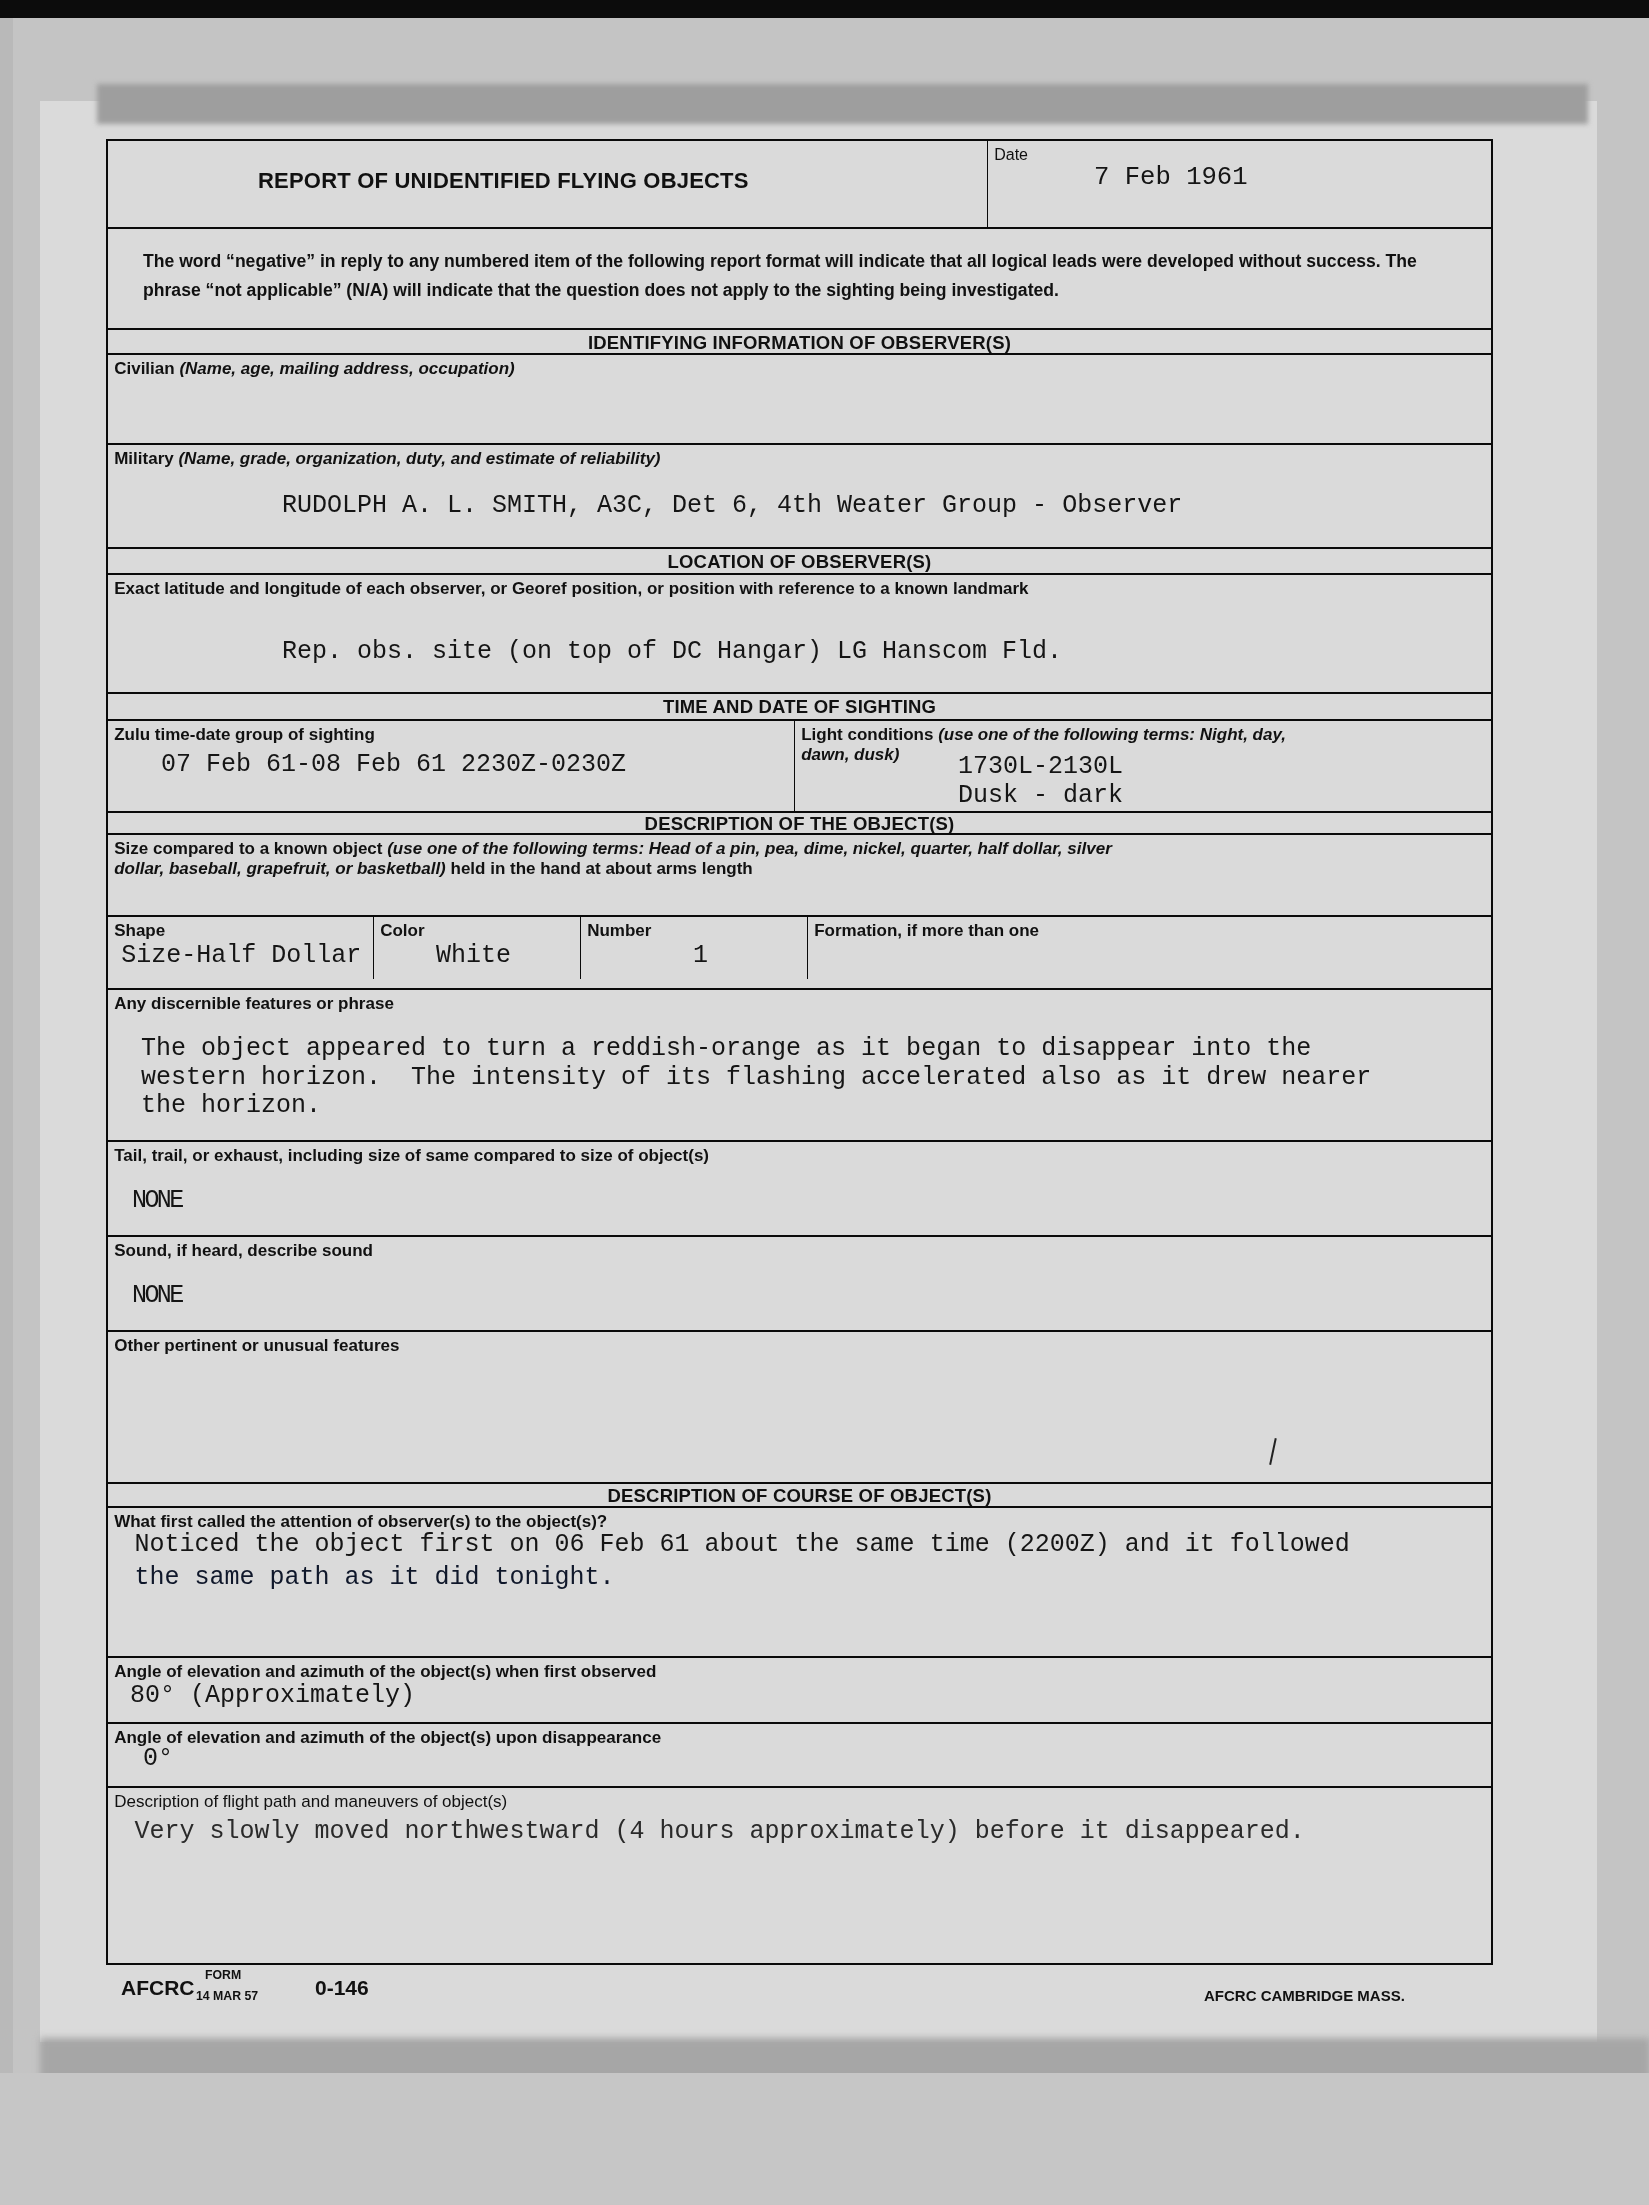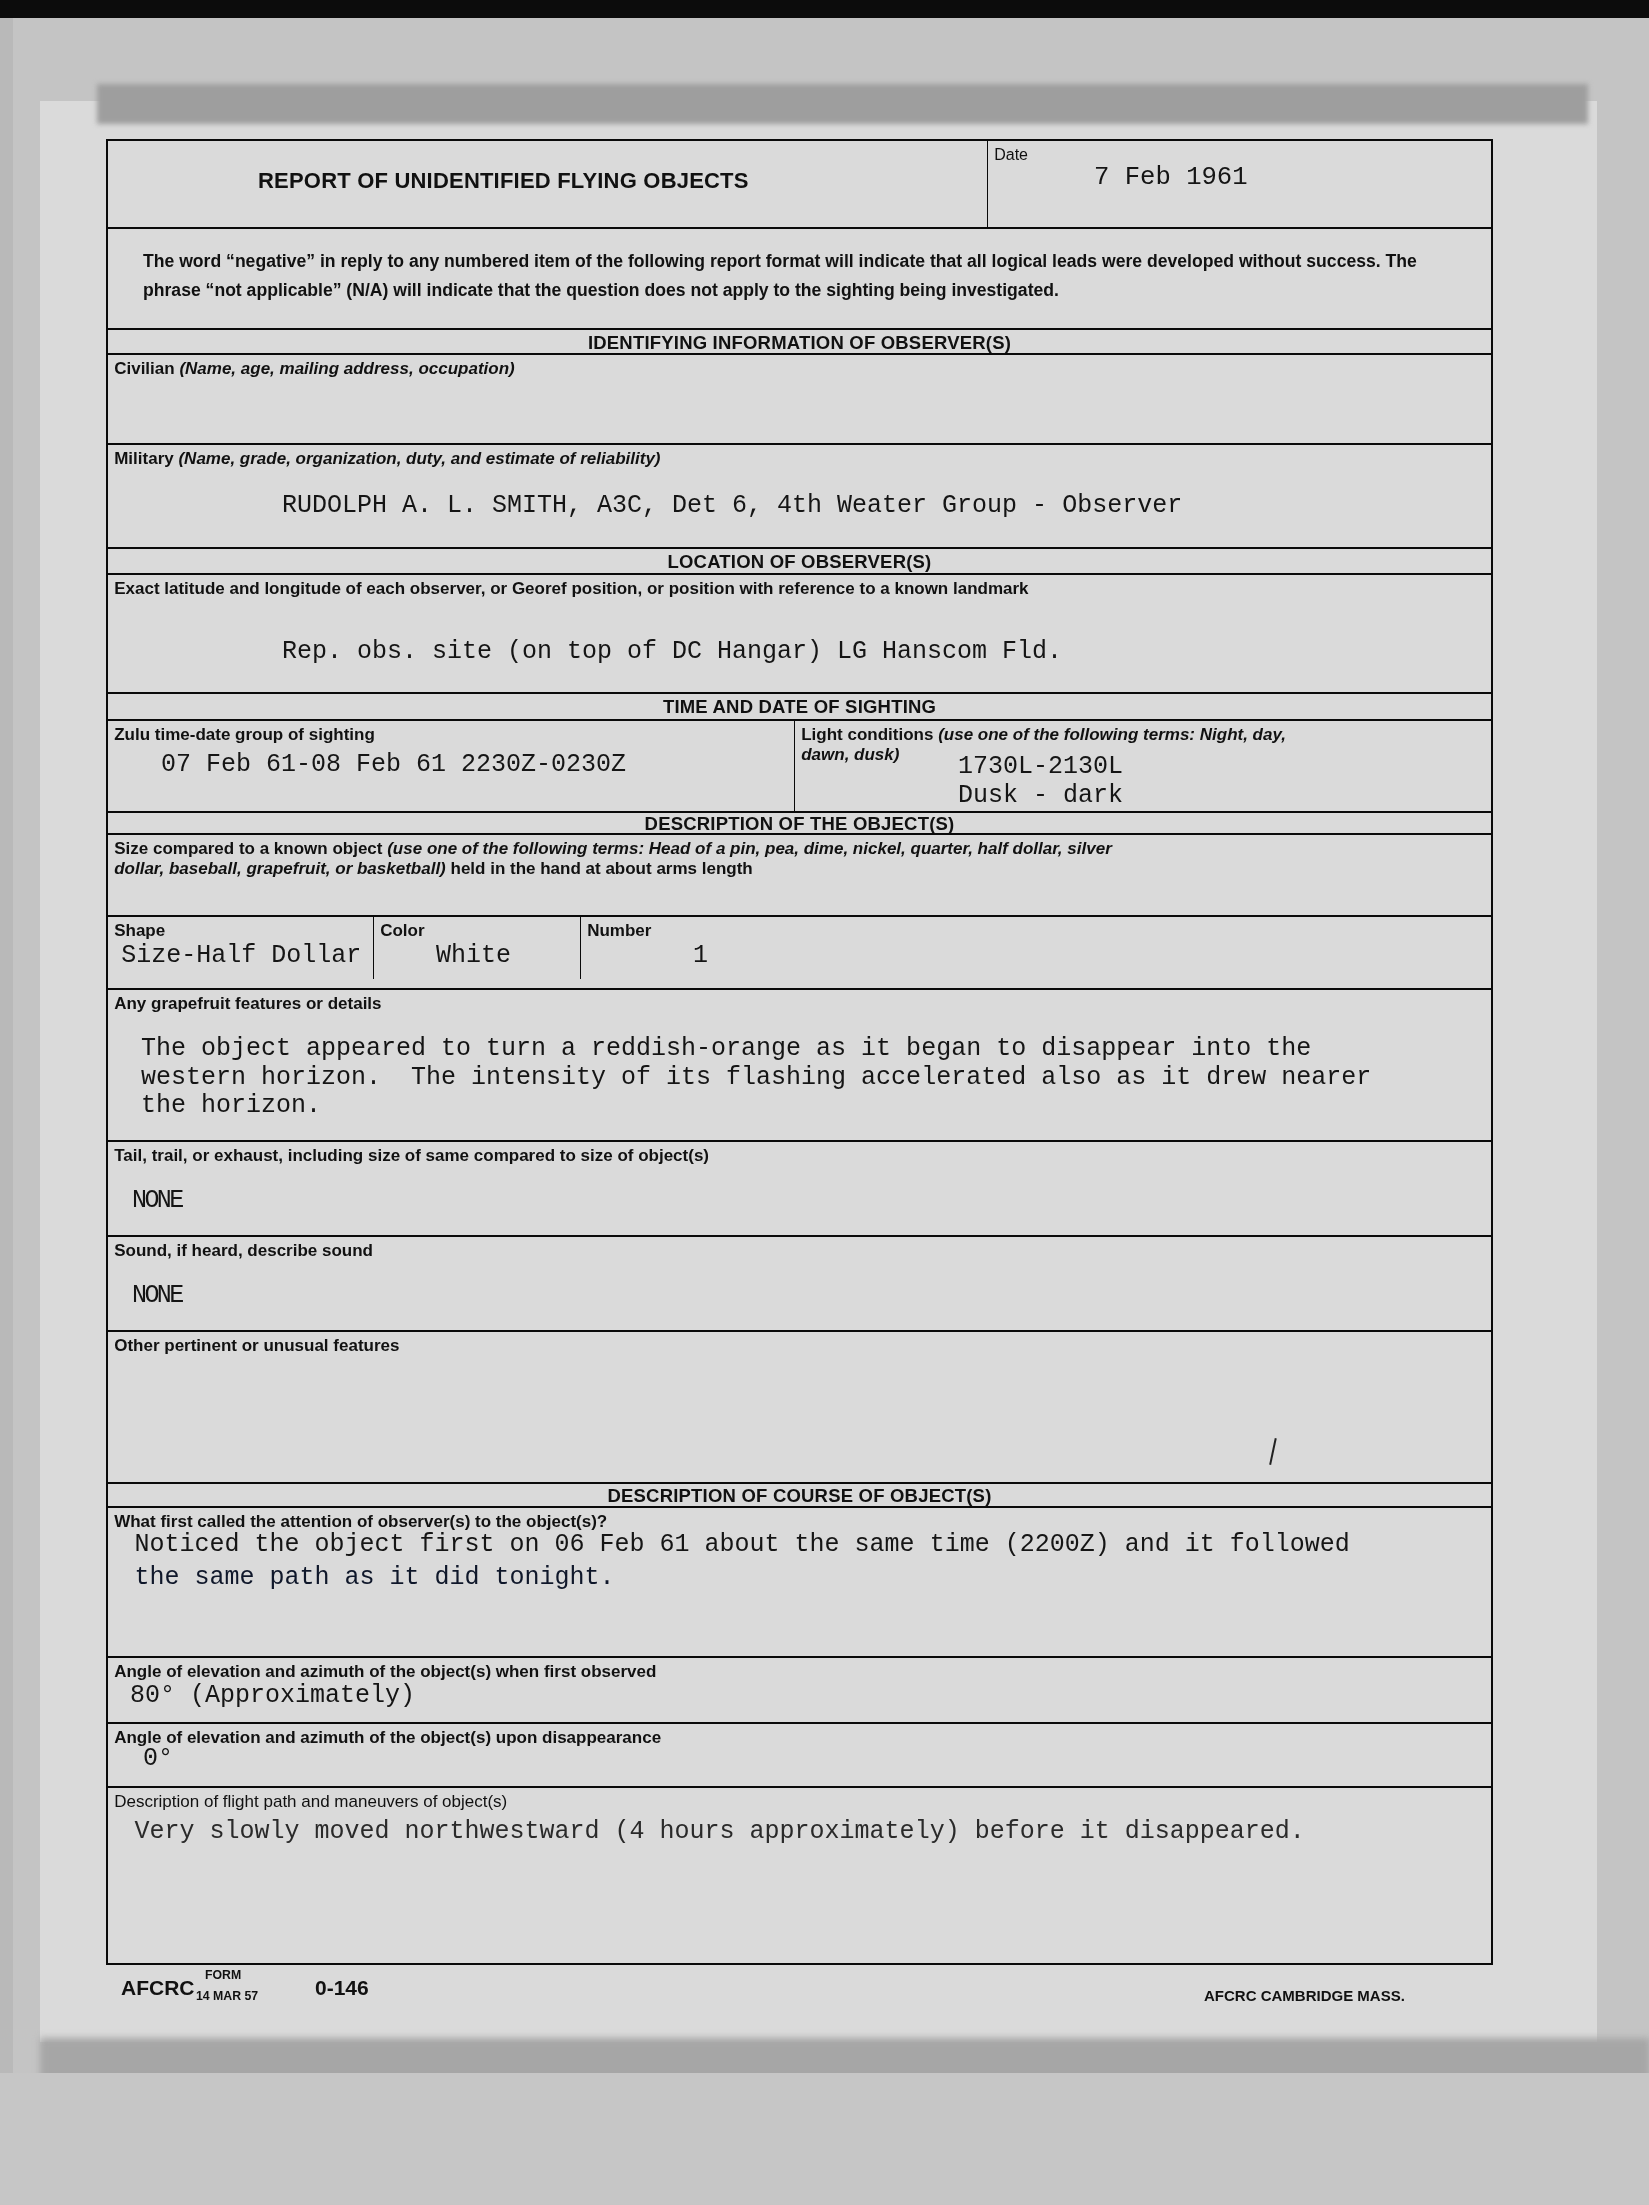--- a/index.html
+++ b/index.html
@@ -149,23 +149,26 @@
       <div class="typed" style="left:13.2px; top:24px;">Size-Half Dollar</div>
     </div>
     <div class="cell vline" style="left:265px; width:207px; background:#dadada;">
       <div class="label">Color</div>
       <div class="typed" style="left:62px; top:24px;">White</div>
     </div>
     <div class="cell vline" style="left:472px; width:227px;">
       <div class="label">Number</div>
       <div class="typed" style="left:112px; top:24px;">1</div>
     </div>
+    <div class="cell vline" style="left:699px; right:0;">
+      <div class="label">Formation, if more than one</div>
+    </div>
   </div>
   <div class="row" style="top:847px; height:152px;">
-    <div class="label">Any grapefruit features or details</div>
+    <div class="label">Any discernible features or phrase</div>
     <div class="typed" style="left:33px; top:44px;">The object appeared to turn a reddish-orange as it began to disappear into the</div>
     <div class="typed" style="left:33px; top:73px;">western horizon.  The intensity of its flashing accelerated also as it drew nearer</div>
     <div class="typed" style="left:33px; top:101px;">the horizon.</div>
   </div>
   <div class="row" style="top:999px; height:74px;">
     <div class="label">Tail, trail, or exhaust, including size of same compared to size of object(s)</div>
     <div class="typed" style="left:24px; top:44px; letter-spacing:-2.6px;">NONE</div>
   </div>
   <div class="row" style="top:1094px; height:95px;">
     <div class="label">Sound, if heard, describe sound</div>

